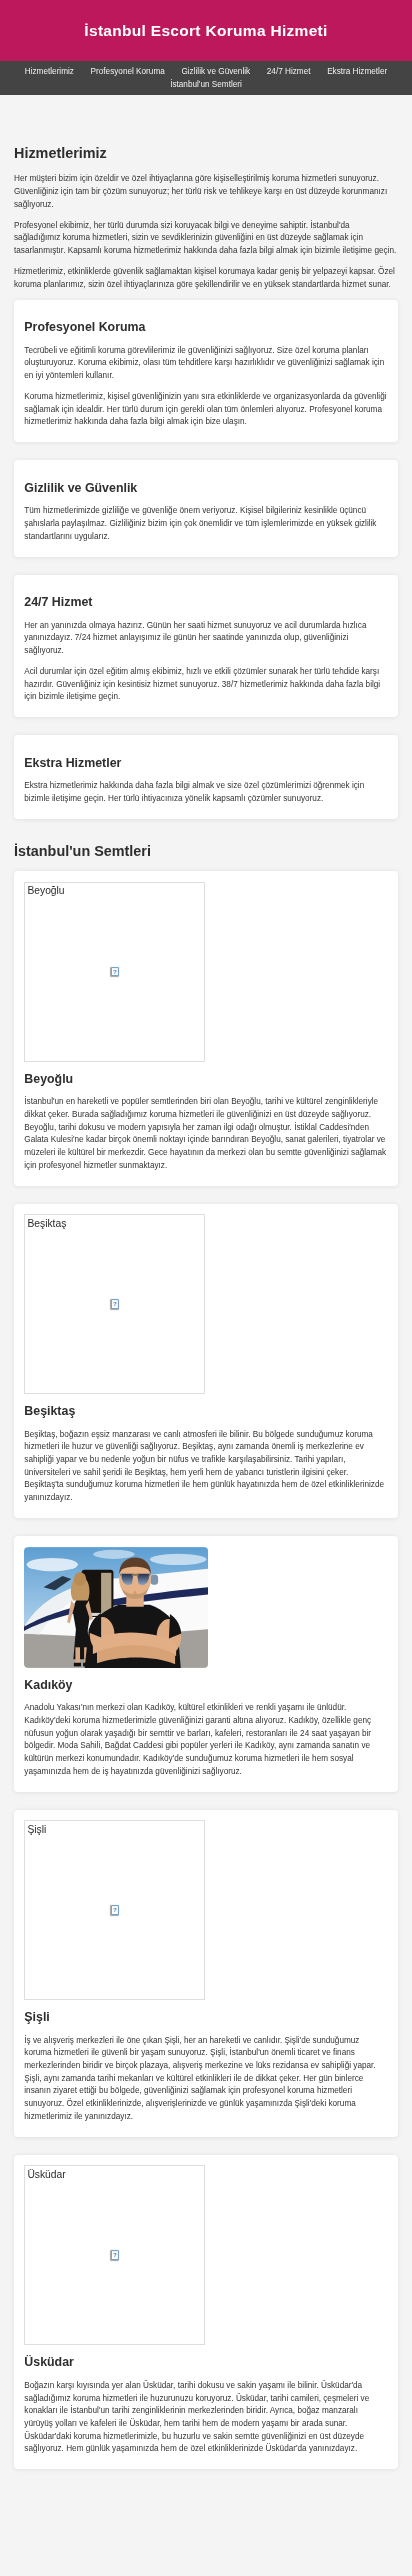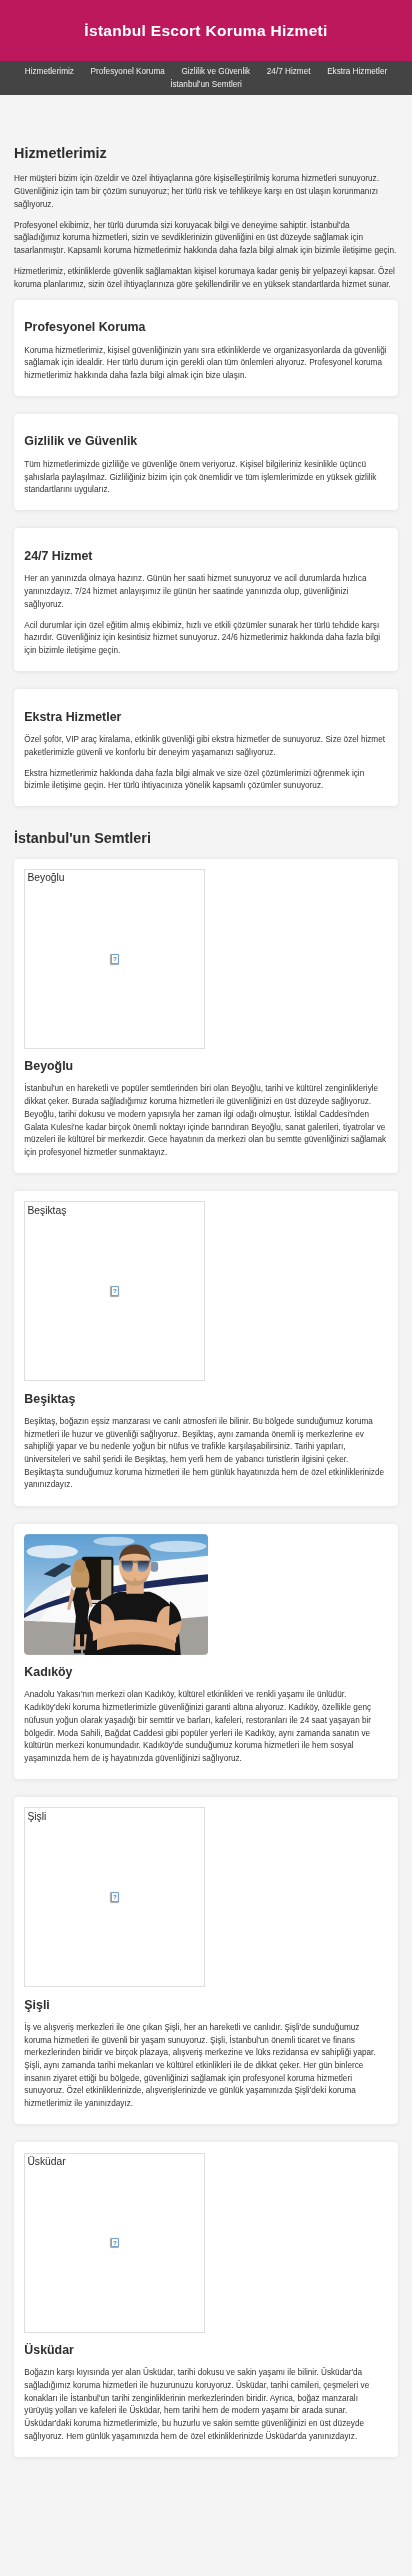--- a/index.html
+++ b/index.html
@@ -122,43 +122,43 @@
   <a href="#">Profesyonel Koruma</a>
   <a href="#">Gizlilik ve Güvenlik</a>
   <a href="#">24/7 Hizmet</a>
   <a href="#">Ekstra Hizmetler</a>
   <a href="#">İstanbul'un Semtleri</a>
 </nav>
 
 <main>
 
   <h2>Hizmetlerimiz</h2>
-  <p>Her müşteri bizim için özeldir ve özel ihtiyaçlarına göre kişiselleştirilmiş koruma hizmetleri sunuyoruz. Güvenliğiniz için tam bir çözüm sunuyoruz; her türlü risk ve tehlikeye karşı en üst ulaşın korunmanızı sağlıyoruz.</p>
+  <p>Her müşteri bizim için özeldir ve özel ihtiyaçlarına göre kişiselleştirilmiş koruma hizmetleri sunuyoruz. Güvenliğiniz için tam bir çözüm sunuyoruz; her türlü risk ve tehlikeye karşı en üst düzeyde korunmanızı sağlıyoruz.</p>
   <p>Profesyonel ekibimiz, her türlü durumda sizi koruyacak bilgi ve deneyime sahiptir. İstanbul'da sağladığımız koruma hizmetleri, sizin ve sevdiklerinizin güvenliğini en üst düzeyde sağlamak için tasarlanmıştır. Kapsamlı koruma hizmetlerimiz hakkında daha fazla bilgi almak için bizimle iletişime geçin.</p>
   <p>Hizmetlerimiz, etkinliklerde güvenlik sağlamaktan kişisel korumaya kadar geniş bir yelpazeyi kapsar. Özel koruma planlarımız, sizin özel ihtiyaçlarınıza göre şekillendirilir ve en yüksek standartlarda hizmet sunar.</p>
 
   <section class="card">
     <h3>Profesyonel Koruma</h3>
+    <p>Tecrübeli ve eğitimli koruma görevlilerimiz ile güvenliğinizi sağlıyoruz. Size özel koruma planları oluşturuyoruz. Koruma ekibimiz, olası tüm tehditlere karşı hazırlıklıdır ve güvenliğinizi sağlamak için en iyi yöntemleri kullanır.</p>
     <p>Koruma hizmetlerimiz, kişisel güvenliğinizin yanı sıra etkinliklerde ve organizasyonlarda da güvenliği sağlamak için idealdir. Her türlü durum için gerekli olan tüm önlemleri alıyoruz. Profesyonel koruma hizmetlerimiz hakkında daha fazla bilgi almak için bize ulaşın.</p>
   </section>
 
   <section class="card">
     <h3>Gizlilik ve Güvenlik</h3>
     <p>Tüm hizmetlerimizde gizliliğe ve güvenliğe önem veriyoruz. Kişisel bilgileriniz kesinlikle üçüncü şahıslarla paylaşılmaz. Gizliliğiniz bizim için çok önemlidir ve tüm işlemlerimizde en yüksek gizlilik standartlarını uygularız.</p>
   </section>
 
   <section class="card">
     <h3>24/7 Hizmet</h3>
     <p>Her an yanınızda olmaya hazırız. Günün her saati hizmet sunuyoruz ve acil durumlarda hızlıca yanınızdayız. 7/24 hizmet anlayışımız ile günün her saatinde yanınızda olup, güvenliğinizi sağlıyoruz.</p>
-    <p>Acil durumlar için özel eğitim almış ekibimiz, hızlı ve etkili çözümler sunarak her türlü tehdide karşı hazırdır. Güvenliğiniz için kesintisiz hizmet sunuyoruz. 24/6 hizmetlerimiz hakkında daha fazla bilgi için bizimle iletişime geçin.</p>
+    <p>Acil durumlar için özel eğitim almış ekibimiz, hızlı ve etkili çözümler sunarak her türlü tehdide karşı hazırdır. Güvenliğiniz için kesintisiz hizmet sunuyoruz. 38/7 hizmetlerimiz hakkında daha fazla bilgi için bizimle iletişime geçin.</p>
   </section>
 
   <section class="card">
     <h3>Ekstra Hizmetler</h3>
-    <p>Özel şoför, VIP araç kiralama, etkinlik güvenliği gibi ekstra hizmetler de sunuyoruz. Size özel hizmet paketlerimizle güvenli ve konforlu bir deneyim yaşamanızı sağlıyoruz.</p>
     <p>Ekstra hizmetlerimiz hakkında daha fazla bilgi almak ve size özel çözümlerimizi öğrenmek için bizimle iletişime geçin. Her türlü ihtiyacınıza yönelik kapsamlı çözümler sunuyoruz.</p>
   </section>
 
   <h2>İstanbul'un Semtleri</h2>
 
   <section class="card">
     <div class="img-box">
       <span class="broken-alt">Beyoğlu</span>
       <span class="broken-icon">
           <span>?</span>

